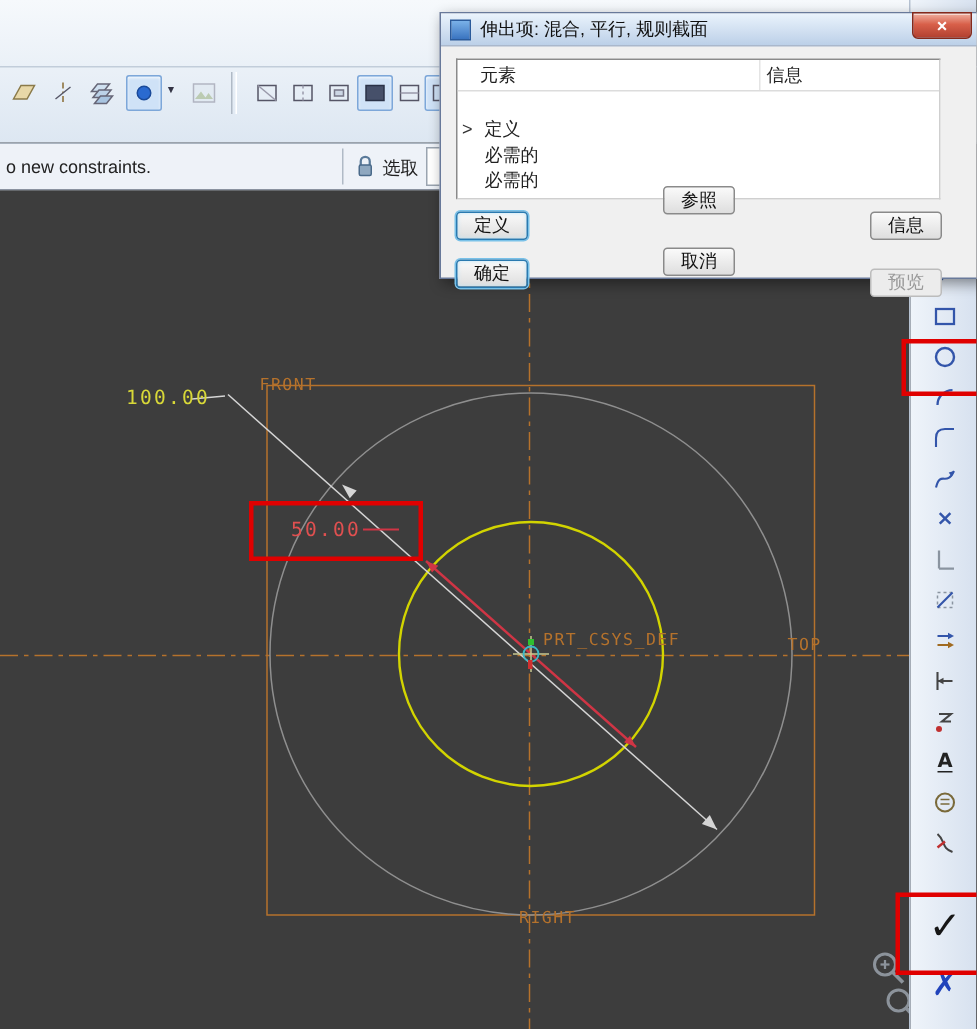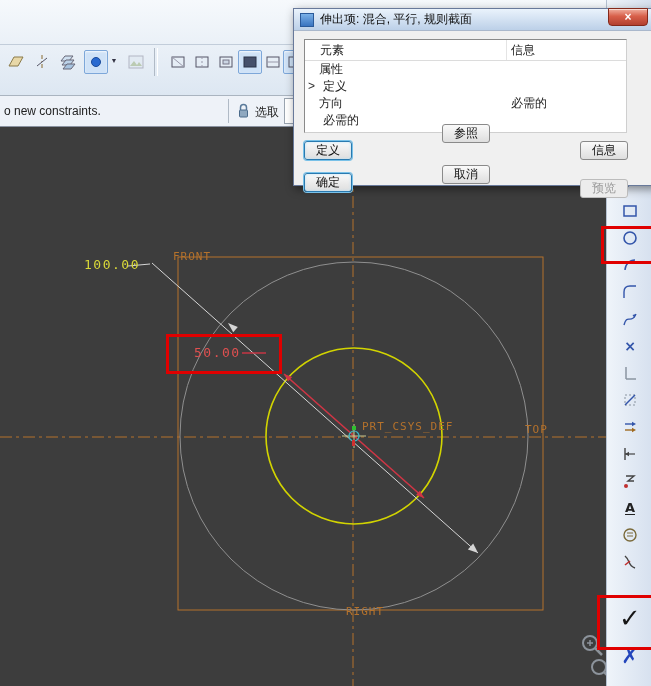--- a/index.html
+++ b/index.html
@@ -349,29 +349,27 @@
       <span class="dlg-close">×</span>
     </div>
 
     <div class="dlg-list">
       <div class="dlg-list-header">
         <span class="hd1">元素</span>
         <span class="hd2">信息</span>
       </div>
       <div class="dlg-row">
         <span class="cell-mark"></span>
-        <span class="cell-el">属性</span>
       </div>
       <div class="dlg-row">
         <span class="cell-mark">&gt;</span>
         <span class="cell-info">定义</span>
       </div>
       <div class="dlg-row">
         <span class="cell-mark"></span>
-        <span class="cell-el">方向</span>
         <span class="cell-info">必需的</span>
       </div>
       <div class="dlg-row">
         <span class="cell-mark"></span>
         <span class="cell-info">必需的</span>
       </div>
     </div>
 
     <div class="dlg-btn focus" style="left:10px;top:132px">定义</div>
     <div class="dlg-btn" style="left:148px;top:115px">参照</div>

